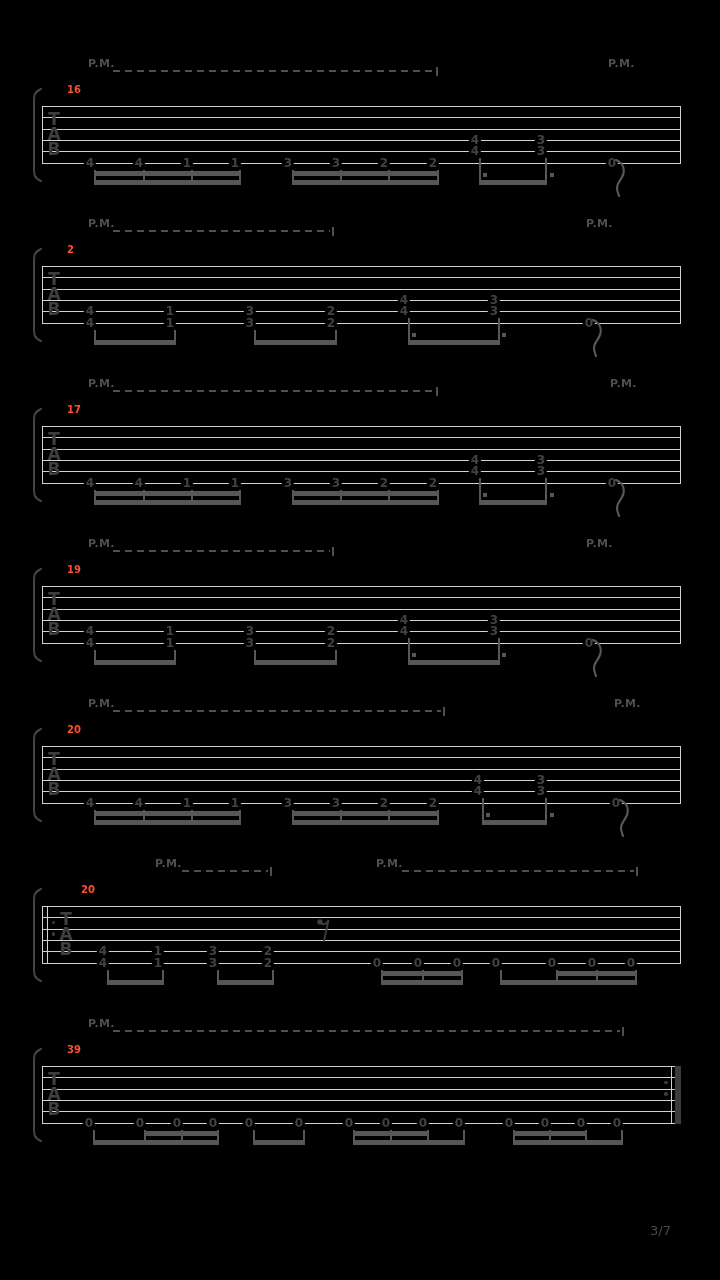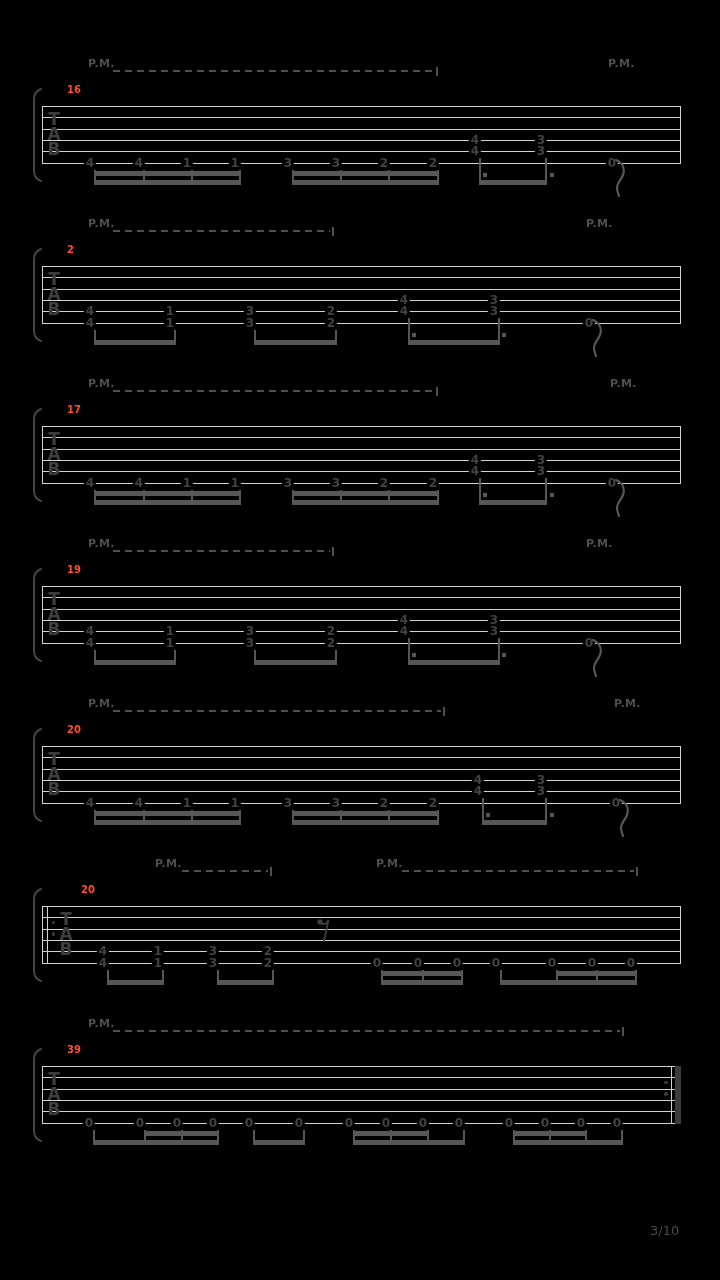--- a/index.html
+++ b/index.html
@@ -401,14 +401,14 @@
         <div class="beam" style="left: 353px; top: 1140px; width: 112px; height: 5px;"></div>
         <div class="beam" style="left: 353px; top: 1131px; width: 76px; height: 5px;"></div>
         <div class="stem" style="left: 513px; top: 1129.5px; height: 15.5px;"></div>
         <div class="stem" style="left: 549px; top: 1129.5px; height: 15.5px;"></div>
         <div class="stem" style="left: 585px; top: 1129.5px; height: 15.5px;"></div>
         <div class="stem" style="left: 621px; top: 1129.5px; height: 15.5px;"></div>
         <div class="beam" style="left: 513px; top: 1140px; width: 110px; height: 5px;"></div>
         <div class="beam" style="left: 513px; top: 1131px; width: 74px; height: 5px;"></div>
       </div>
     </div>
-  <div id="page-indicator" style="left:650px;top:1223px;">3/10</div>
+  <div id="page-indicator" style="left:650px;top:1223px;">3/7</div>
 </div>
 
 </body></html>

